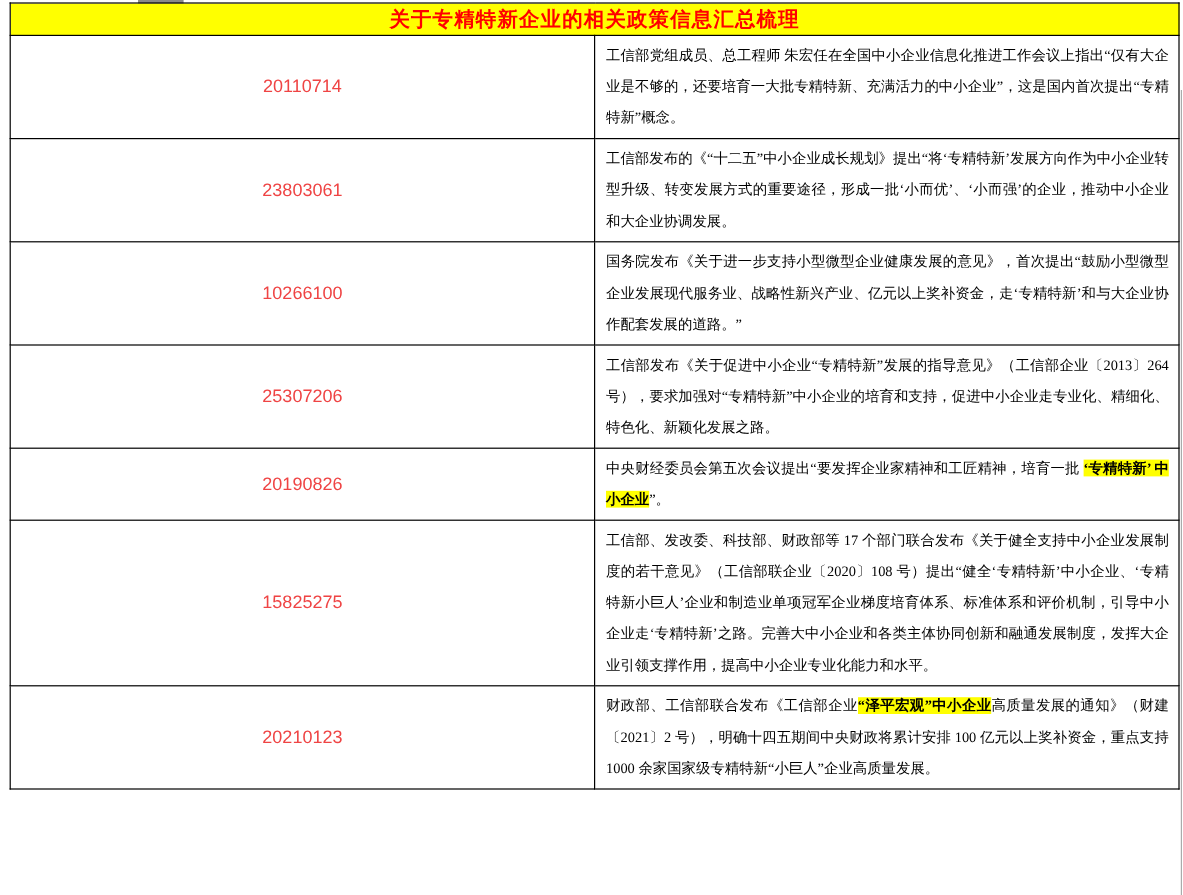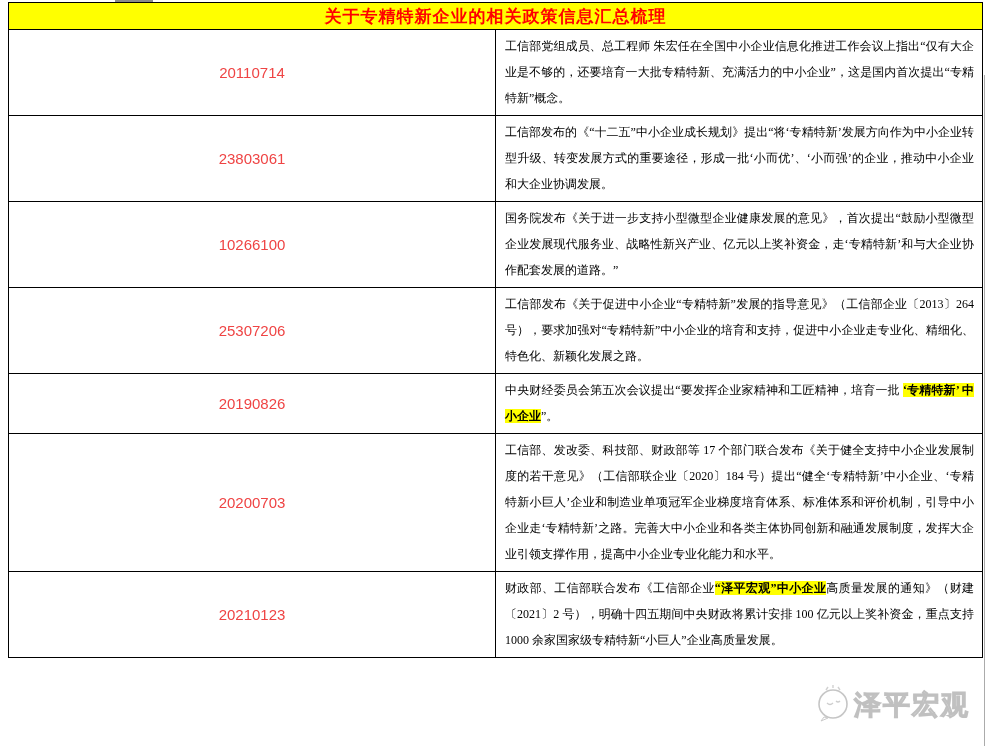--- a/index.html
+++ b/index.html
@@ -126,35 +126,24 @@
         </tr>
         <tr>
           <td class="date-cell">25307206</td>
           <td class="text-cell"><span>工信部发布《关于促进中小企业“专精特新”发展的指导意见》（工信部企业〔2013〕264 号），要求加强对“专精特新”中小企业的培育和支持，促进中小企业走专业化、精细化、特色化、新颖化发展之路。</span></td>
         </tr>
         <tr>
           <td class="date-cell">20190826</td>
           <td class="text-cell"><span>中央财经委员会第五次会议提出“要发挥企业家精神和工匠精神，培育一批 </span><span class="hl">‘专精特新’ 中小企业</span><span>”。</span></td>
         </tr>
         <tr>
-          <td class="date-cell">20200703</td>
-          <td class="text-cell"><span>工信部、发改委、科技部、财政部等 17 个部门联合发布《关于健全支持中小企业发展制度的若干意见》（工信部联企业〔2020〕184 号）提出“健全‘专精特新’中小企业、‘专精特新小巨人’企业和制造业单项冠军企业梯度培育体系、标准体系和评价机制，引导中小企业走‘专精特新’之路。完善大中小企业和各类主体协同创新和融通发展制度，发挥大企业引领支撑作用，提高中小企业专业化能力和水平。</span></td>
+          <td class="date-cell">15825275</td>
+          <td class="text-cell"><span>工信部、发改委、科技部、财政部等 17 个部门联合发布《关于健全支持中小企业发展制度的若干意见》（工信部联企业〔2020〕108 号）提出“健全‘专精特新’中小企业、‘专精特新小巨人’企业和制造业单项冠军企业梯度培育体系、标准体系和评价机制，引导中小企业走‘专精特新’之路。完善大中小企业和各类主体协同创新和融通发展制度，发挥大企业引领支撑作用，提高中小企业专业化能力和水平。</span></td>
         </tr>
         <tr>
           <td class="date-cell">20210123</td>
           <td class="text-cell"><span>财政部、工信部联合发布《工信部企业</span><span class="hl">“泽平宏观”中小企业</span><span>高质量发展的通知》（财建〔2021〕2 号），明确十四五期间中央财政将累计安排 100 亿元以上奖补资金，重点支持 1000 余家国家级专精特新“小巨人”企业高质量发展。</span></td>
         </tr>
       </tbody>
   </table>
 
-  <div class="watermark">
-    <span>
-      <svg width="38" height="38" viewBox="0 0 38 38">
-        <circle cx="19" cy="20" r="14" fill="rgba(255,255,255,0.45)" stroke="#a3a3a3" stroke-width="1.6"></circle>
-        <path d="M10 33 L7 37 L14 34 Z" fill="rgba(255,255,255,0.5)" stroke="#a9a9a9" stroke-width="1"></path>
-        <path d="M12 6 l2 -3 M19 4 l0 -3 M26 6 l-2 -3" stroke="#b5b5b5" stroke-width="1.4" fill="none"></path>
-        <path d="M13 19 q3 3 6 0 M22 17 q2 2 4 0" stroke="#b0b0b0" stroke-width="1.3" fill="none"></path>
-      </svg>
-    </span>
-    <span class="wm-text">泽平宏观</span>
-  </div>
 
 </div>
 
 </body></html>

